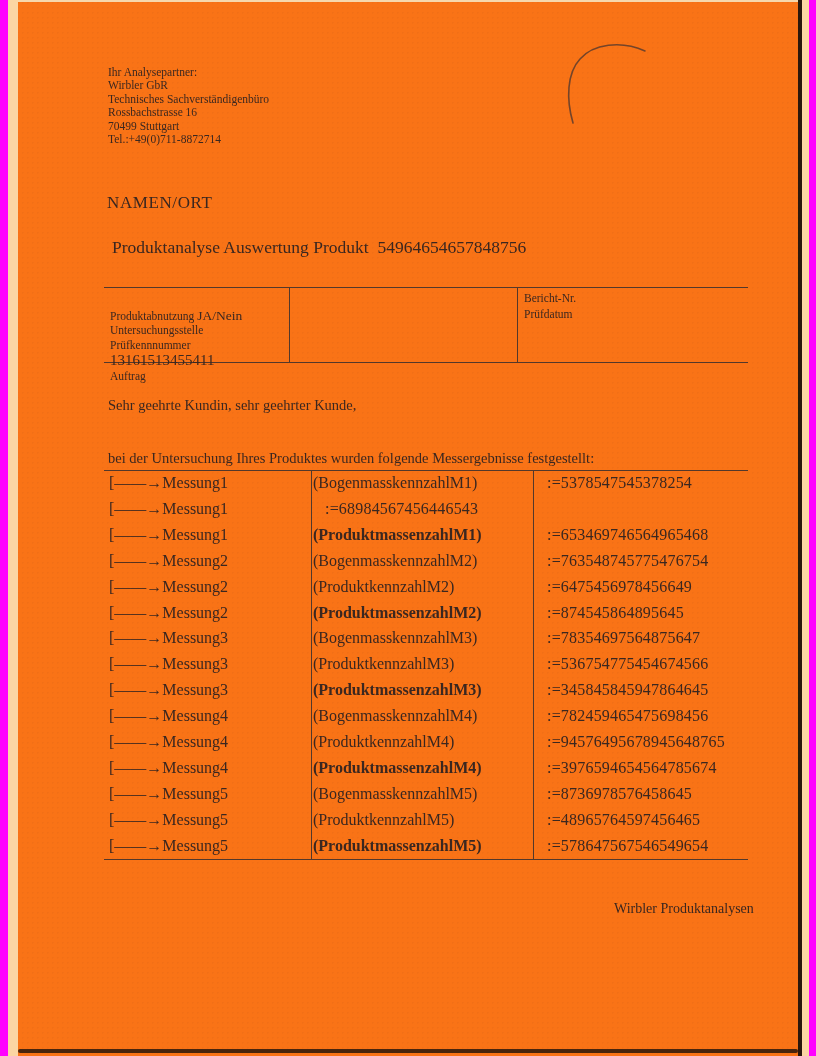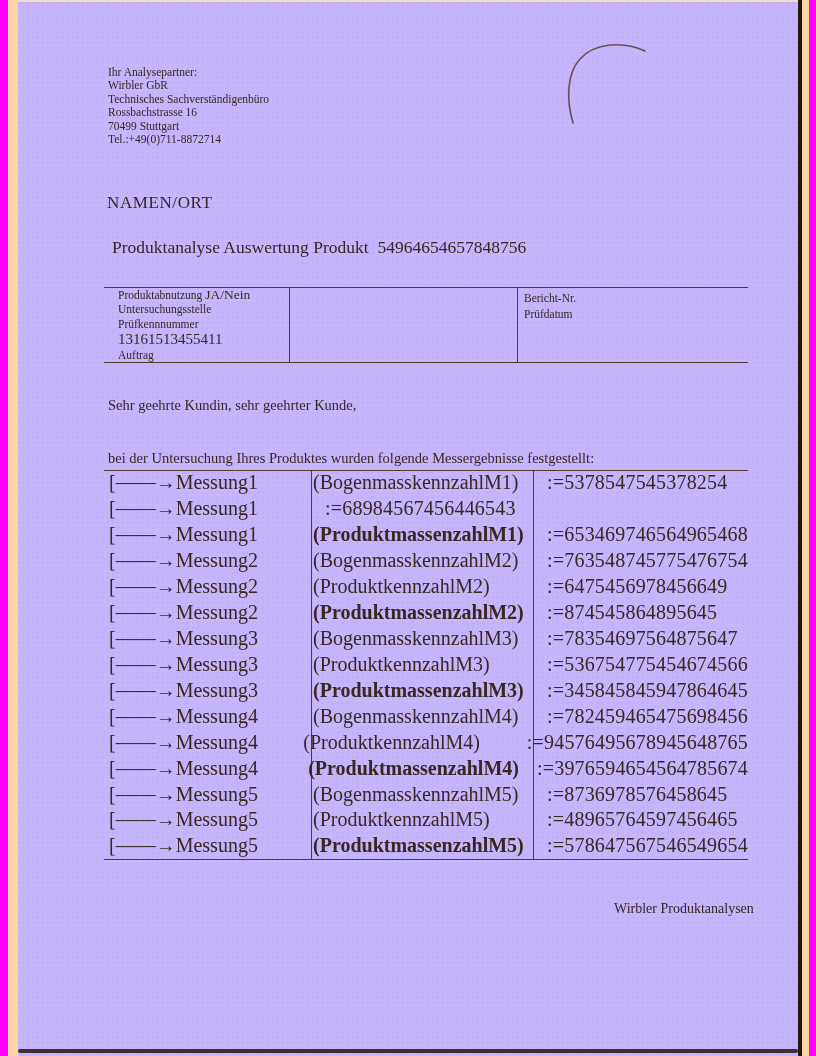--- a/index.html
+++ b/index.html
@@ -1,18 +1,18 @@
 <!DOCTYPE html>
 <html><head>
 <meta charset="utf-8">
 <style>
   html,body{margin:0;padding:0;background:#d9d9d9;}
   .page-container{
     position:relative;width:816px;height:1056px;overflow:hidden;
-    background:#c4b5fd;
+    background:#f97316;
     font-family:"Liberation Serif", serif;
     color:#3a2720;
   }
   .paper-texture{
     position:absolute;inset:0;pointer-events:none;
     background-image:radial-gradient(rgba(120,45,30,0.055) 1px, transparent 1px);
     background-size:5px 5px;
   }
   
   .b-left-magenta{position:absolute;left:0;top:0;width:8px;height:1056px;background:#ff00ff;}
@@ -23,32 +23,32 @@
   .b-right-magenta{position:absolute;left:809px;top:0;width:7px;height:1056px;background:#ff00ff;}
   .e-bottom-dark{position:absolute;left:18px;top:1049px;width:780px;height:4px;background:#2a170c;opacity:.85;border-radius:2px;}
 
   .letterhead{position:absolute;left:108px;top:66px;font-size:11.5px;line-height:13.4px;}
   .heading{position:absolute;left:107px;top:193px;font-size:17px;letter-spacing:.6px;}
   .doc-title{position:absolute;left:112px;top:237px;font-size:17.5px;white-space:pre;}
 
   
   .line-h{position:absolute;height:1px;background:#53382b;}
   .line-v{position:absolute;width:1px;background:#53382b;}
-  .infobox-col1{position:absolute;left:110px;top:288px;font-size:11.5px;line-height:14.4px;margin-left:8px;}
+  .infobox-col1{position:absolute;left:110px;top:309px;font-size:11.5px;line-height:14.4px;}
   .infobox-col1 .big-inline{font-size:13.5px;}
   .info-num{font-size:15px;line-height:16.5px;}
   .infobox-col2{position:absolute;left:296px;top:291px;font-size:11.5px;line-height:15.6px;}
   .infobox-col3{position:absolute;left:524px;top:291px;font-size:11.5px;line-height:15.6px;}
 
   .salutation-1{position:absolute;left:108px;top:397px;font-size:14.5px;}
   .salutation-2{position:absolute;left:108px;top:450px;font-size:14.5px;}
 
   
   .m-body{position:absolute;left:104px;top:470px;width:644px;height:389px;display:flex;flex-direction:column;}
-  .m-row{display:flex;height:25.93px;align-items:center;font-size:20px;justify-content:flex-end;}
+  .m-row{display:flex;height:25.93px;align-items:center;font-size:16px;justify-content:flex-end;}
   .m-label{width:207px;padding-left:5px;box-sizing:border-box;}
   .m-key{width:222px;padding-left:2px;box-sizing:border-box;}
   .m-value{flex:1;padding-left:6px;box-sizing:border-box;letter-spacing:.2px;margin-left:8px;}
   .bold{font-weight:bold;}
 
   .footer-sig{position:absolute;left:591px;top:901px;font-size:14px;margin-left:23px;}
 
   .curve-artifact{position:absolute;left:540px;top:25px;}
 </style>
 </head>

